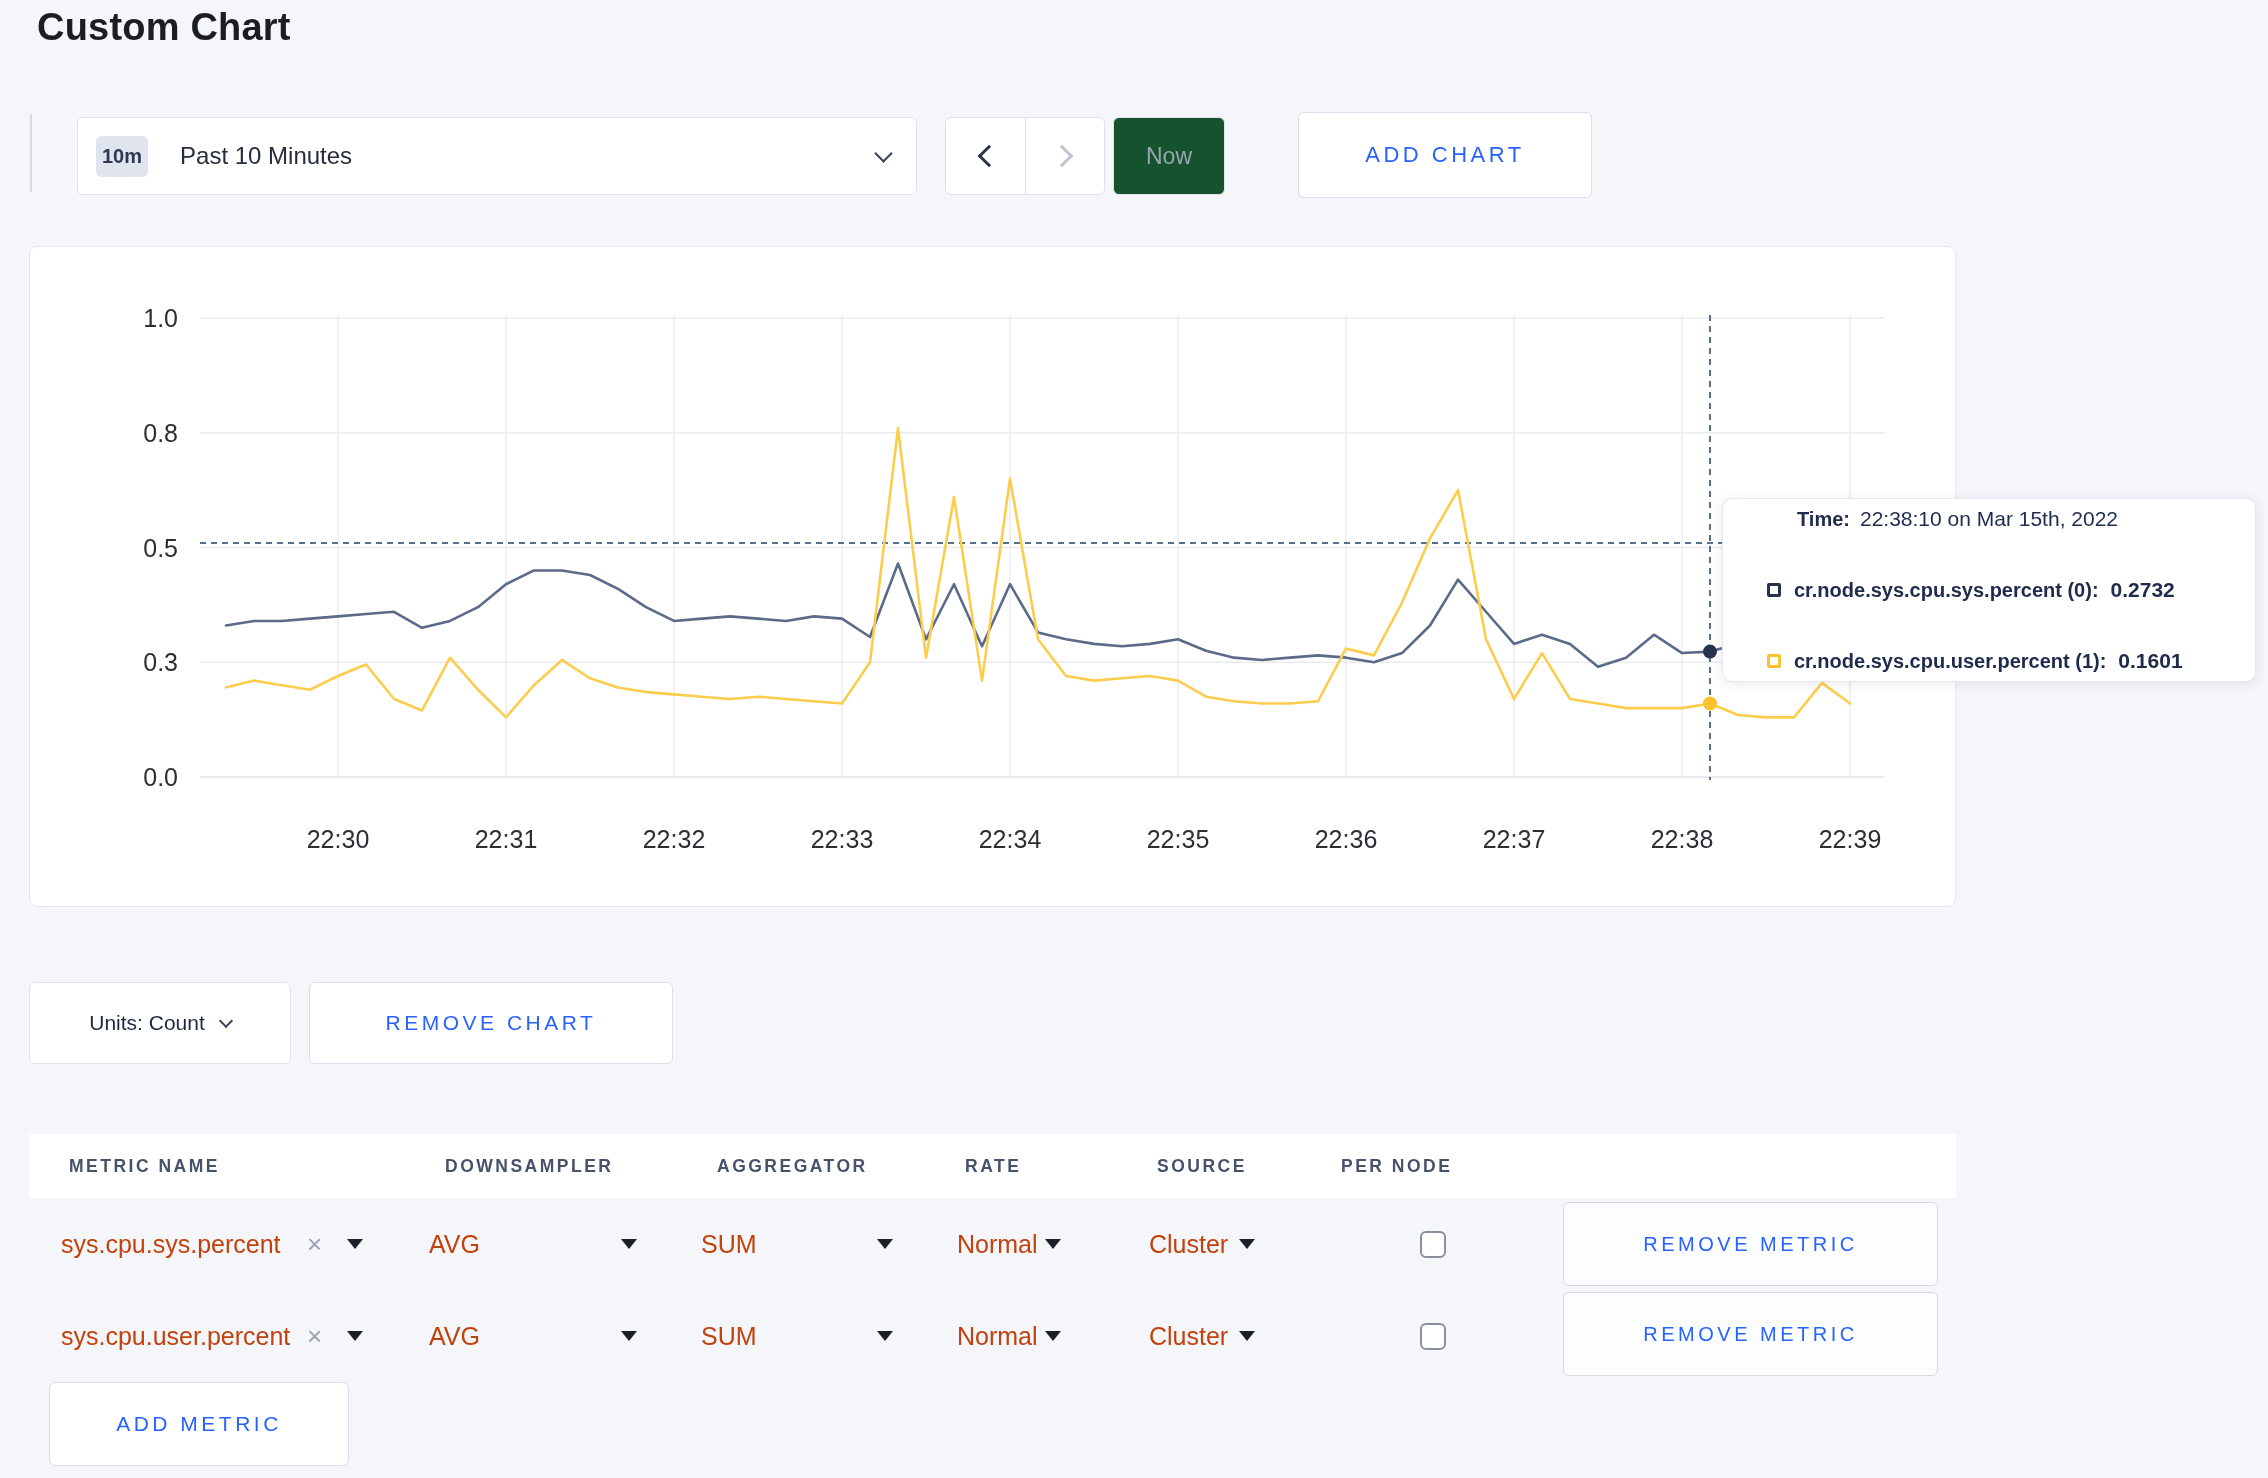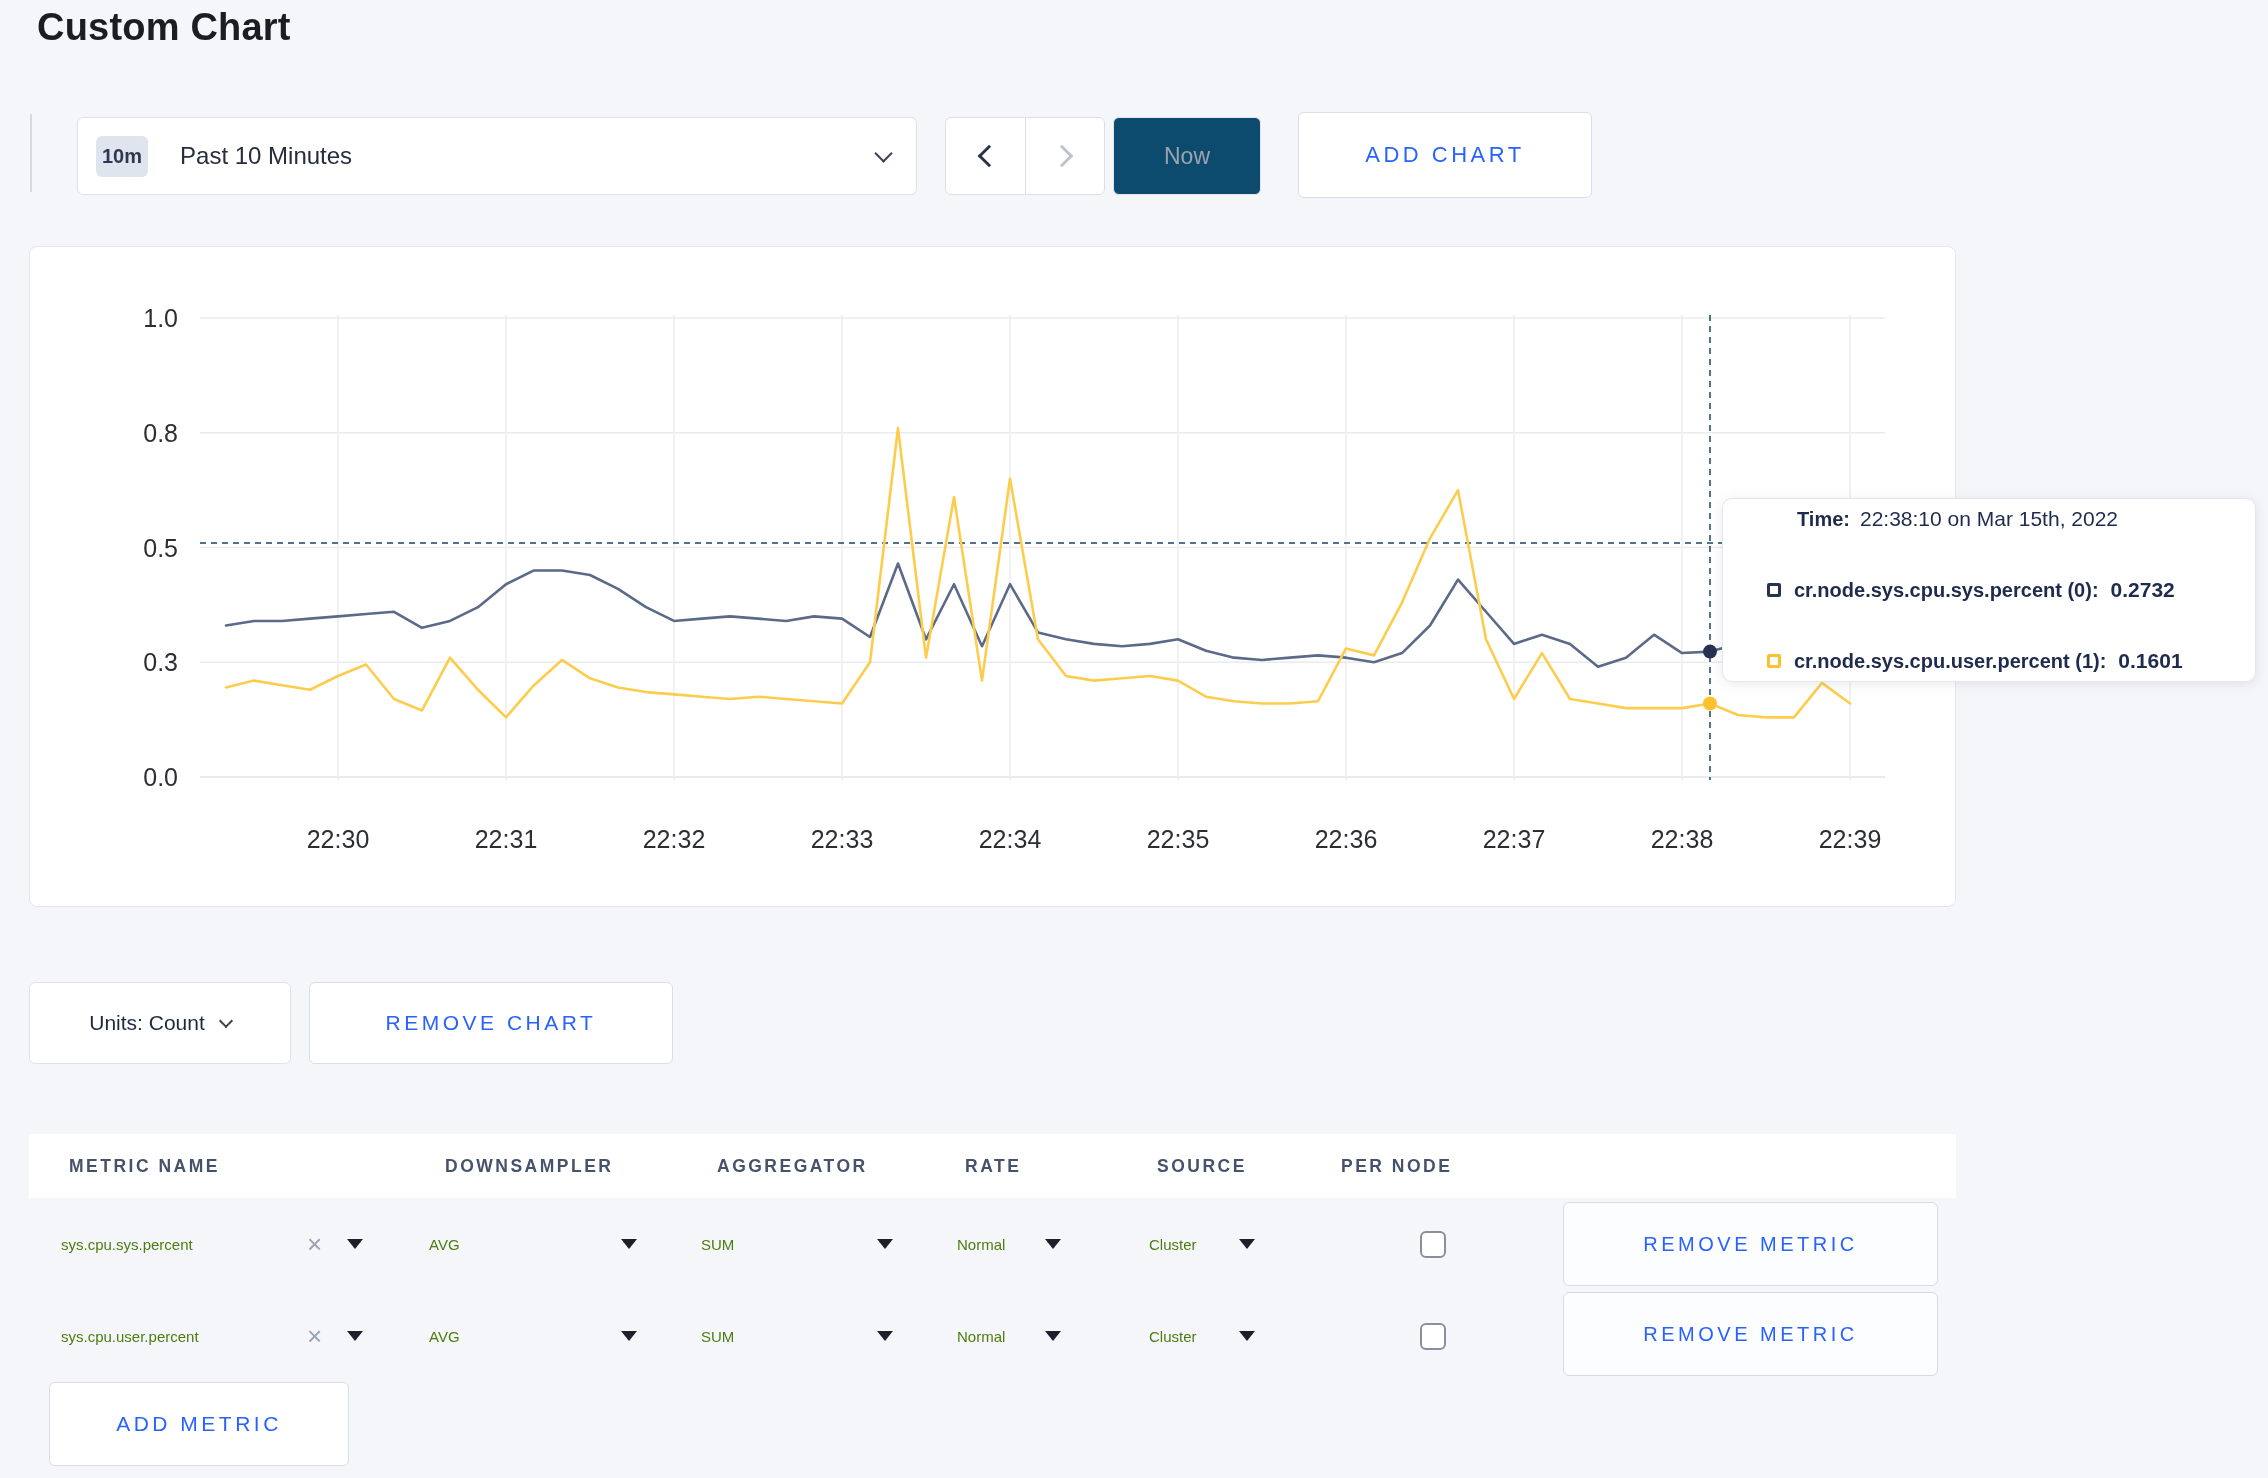--- a/index.html
+++ b/index.html
@@ -26,21 +26,21 @@
   #time-chevron { width:13px; height:13px; margin-left:auto; margin-top:-6px; }
 
   #range-btn-group { left:945px; top:117px; width:160px; height:78px; background:#fff;
     border:1.5px solid #dcdfe8; border-radius:6px; display:flex; }
   .range-btn { width:50%; display:flex; align-items:center; justify-content:center; cursor:pointer; }
   .range-btn + .range-btn { border-left:1.5px solid #dcdfe8; }
   .chev-big { width:16px; height:16px; border-width:3px; }
   #prev-chevron { transform:rotate(135deg); margin-left:6px; border-color:#2b3446; }
   #next-chevron { transform:rotate(-45deg); margin-right:6px; border-color:#bdc3ce; }
 
-  #now-button { left:1113px; top:117px; width:148px; height:78px; background:#0c4a6e;
+  #now-button { left:1113px; top:117px; width:112px; height:78px; background:#14532d;
     border:1.5px solid #e2e5eb; border-radius:6px; color:#9ca3b0; font-size:23px;
     display:flex; align-items:center; justify-content:center; cursor:default; }
 
   .blue-btn { background:#fff; border:1.5px solid #d9deea; border-radius:6px; color:#2962ff;
     font-weight:500; letter-spacing:3.5px; display:flex; align-items:center; justify-content:center;
     cursor:pointer; font-size:21px; }
   #add-chart-button { left:1298px; top:112px; width:294px; height:86px; font-size:22px; }
 
   
   #chart-card { left:29px; top:246px; width:1927px; height:661px; background:#fff;
@@ -67,21 +67,21 @@
   #units-label { font-size:21px; font-weight:400; color:#1e2940; }
   #units-chevron { width:10px; height:10px; margin-top:-5px; }
   #remove-chart-button { left:309px; top:982px; width:364px; height:82px; }
 
   
   #table-header { left:29px; top:1134px; width:1927px; height:64px; background:#fff; }
   .th { position:absolute; top:0; height:64px; display:flex; align-items:center;
     font-size:17.5px; font-weight:700; letter-spacing:2.5px; color:#46526b; }
   .metric-row { left:29px; width:1927px; height:92px; }
   .cell { position:absolute; top:0; height:92px; display:flex; align-items:center;
-    font-size:15px; color:#4d7c0f; }
+    font-size:25px; color:#c2410c; }
   .x-icon { color:#9aa3b2; font-size:26px; cursor:pointer; }
   .tri { width:0; height:0; border-left:8px solid transparent; border-right:8px solid transparent;
     border-top:10px solid #1b202b; cursor:pointer; }
   .checkbox { width:26px; height:27px; background:#fff; border:2.5px solid #898f9b;
     border-radius:6px; cursor:pointer; }
   .remove-metric-button { position:absolute; left:1534px; width:375px; height:84px;
     background:#fcfdfe; border-color:#d5dae5; font-size:20px; }
   #add-metric-button { left:49px; top:1382px; width:300px; height:84px; font-size:21px; }
 </style>
 </head>

